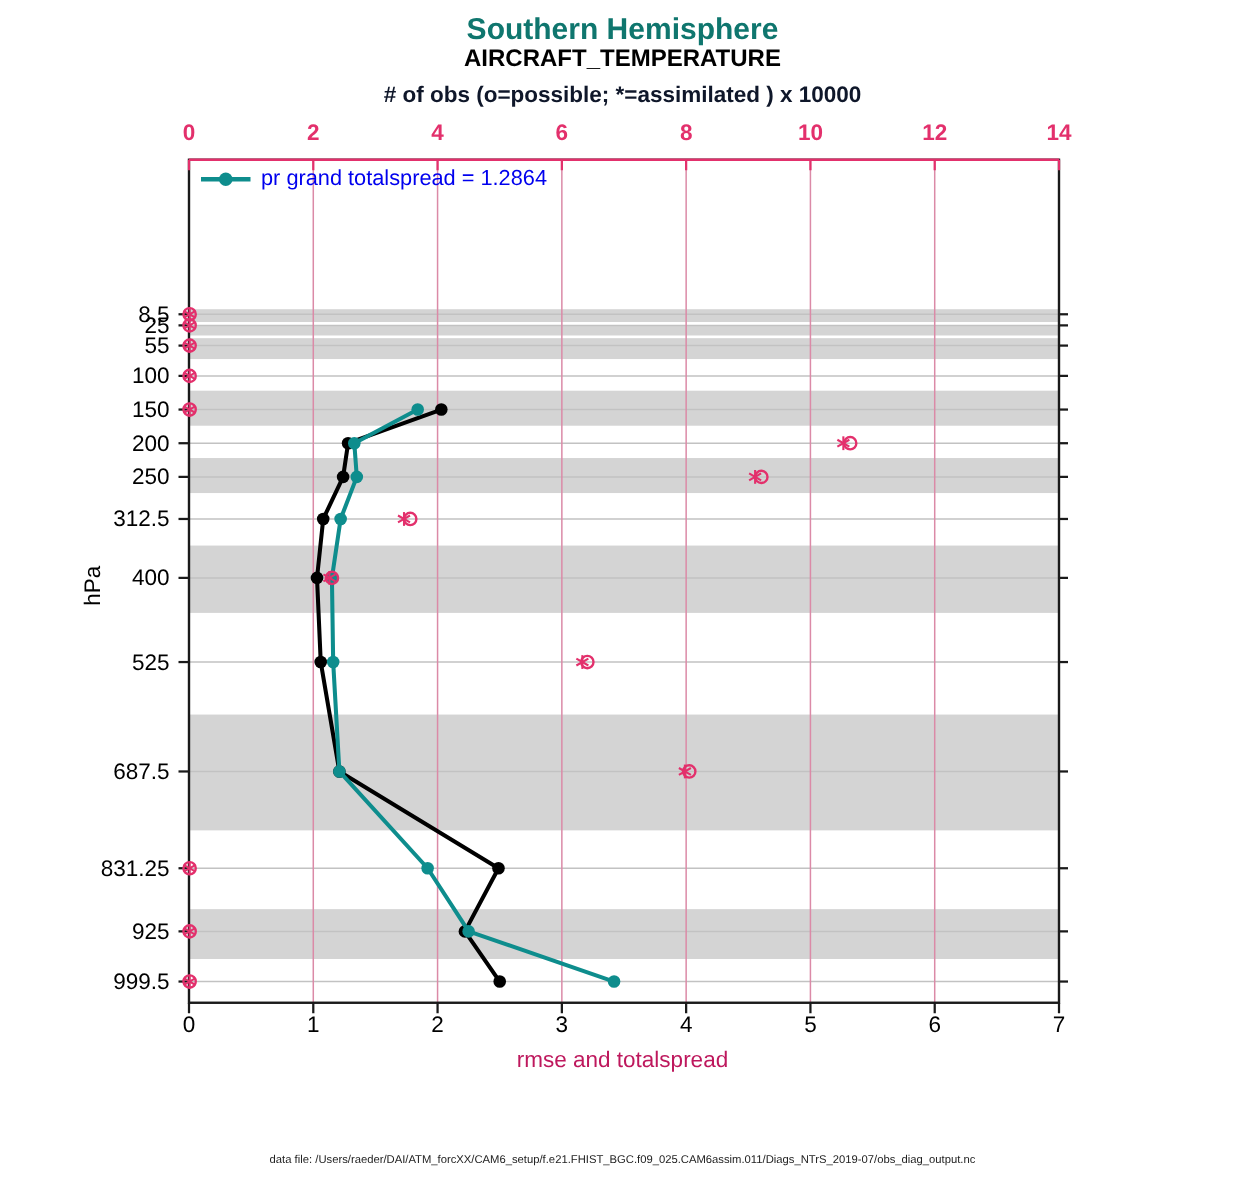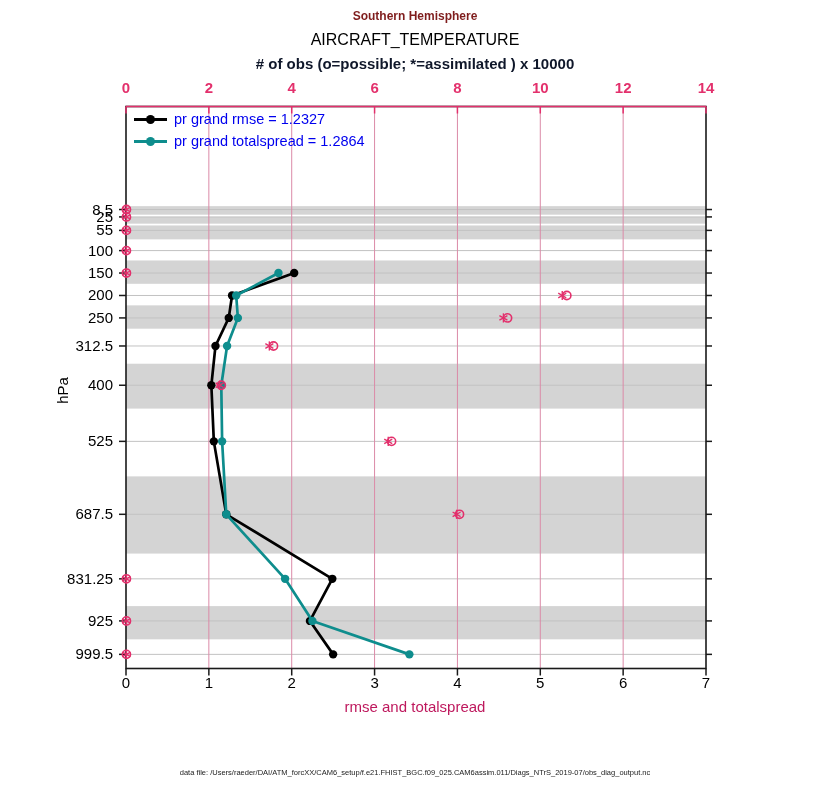--- a/index.html
+++ b/index.html
@@ -1,20 +1,20 @@
 <!DOCTYPE html>
 <html><head>
 <meta charset="utf-8">
 <style>
   html,body{margin:0;padding:0;background:#fff;}
   .page{position:relative;width:830px;height:800px;background:#fff;overflow:hidden;
         font-family:"Liberation Sans", sans-serif;}
   .ctext{position:absolute;left:0;width:830px;text-align:center;}
-  .title1{top:9px;font-size:12px;font-weight:bold;color:#7f1d1d;}
-  .title2{top:31px;font-size:16px;font-weight:normal;color:#000;}
+  .title1{top:9px;font-size:20px;font-weight:bold;color:#0f766e;}
+  .title2{top:31px;font-size:16px;font-weight:bold;color:#000;}
   .obslabel{top:55px;font-size:15px;font-weight:bold;color:#0f172a;}
   .xlabel{top:698px;font-size:15px;color:#be185d;}
   .timespan{top:718px;font-size:15px;color:#000;}
   .footer{top:768px;font-size:7.5px;color:#222;letter-spacing:0;}
   .ylabel{position:absolute;left:40px;top:382px;font-size:15px;color:#000;
           transform:rotate(-90deg);transform-origin:center;width:44px;text-align:center;}
   svg.plot{position:absolute;left:0;top:0;}
   .legend{position:absolute;left:134px;top:108px;}
   .lrow{display:flex;align-items:center;height:22px;}
   .lsample{position:relative;width:33px;height:9px;margin-right:7px;}
@@ -228,27 +228,20 @@
         <circle cx="126.41428571428571" cy="654.3602236421725" r="4.1" fill="none" stroke="#e3306c" stroke-width="1.6"></circle>
         <line x1="126.41428571428571" y1="649.7602236421725" x2="126.41428571428571" y2="658.9602236421725" stroke="#e3306c" stroke-width="1.4"></line>
         <line x1="122.41228571428572" y1="652.0602236421726" x2="130.41628571428572" y2="656.6602236421725" stroke="#e3306c" stroke-width="1.4"></line>
         <line x1="122.41228571428572" y1="656.6602236421725" x2="130.41628571428572" y2="652.0602236421726" stroke="#e3306c" stroke-width="1.4"></line>
       </g>
     </svg>
 
   <div class="legend">
     <div class="lrow">
       <span class="lsample">
-        <span class="lline" style="background: rgb(0, 0, 0);"></span>
-          <span class="ldot" style="background: rgb(0, 0, 0);"></span>
-      </span>
-      <span class="ltext">pr grand rmse = 1.2327</span>
-    </div>
-    <div class="lrow">
-      <span class="lsample">
         <span class="lline" style="background: rgb(14, 141, 141);"></span>
           <span class="ldot" style="background: rgb(14, 141, 141);"></span>
       </span>
       <span class="ltext">pr grand totalspread = 1.2864</span>
     </div>
   </div>
 
   <div class="ylabel">hPa</div>
   <div class="ctext xlabel">rmse and totalspread</div>
   <div class="ctext footer">data file: /Users/raeder/DAI/ATM_forcXX/CAM6_setup/f.e21.FHIST_BGC.f09_025.CAM6assim.011/Diags_NTrS_2019-07/obs_diag_output.nc</div>

